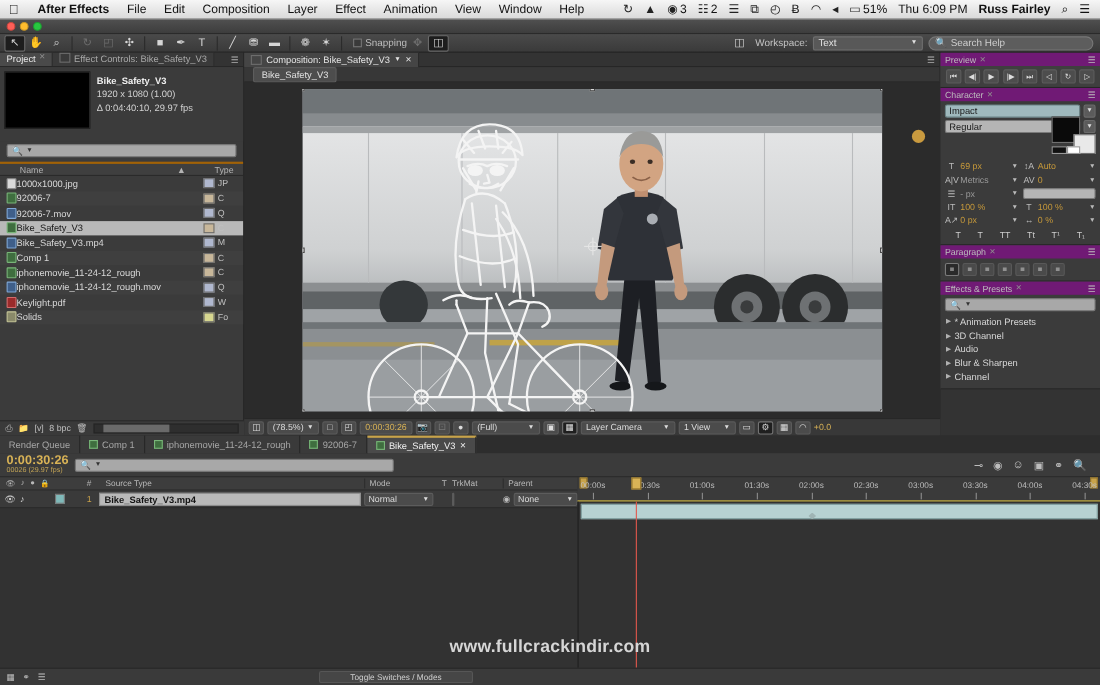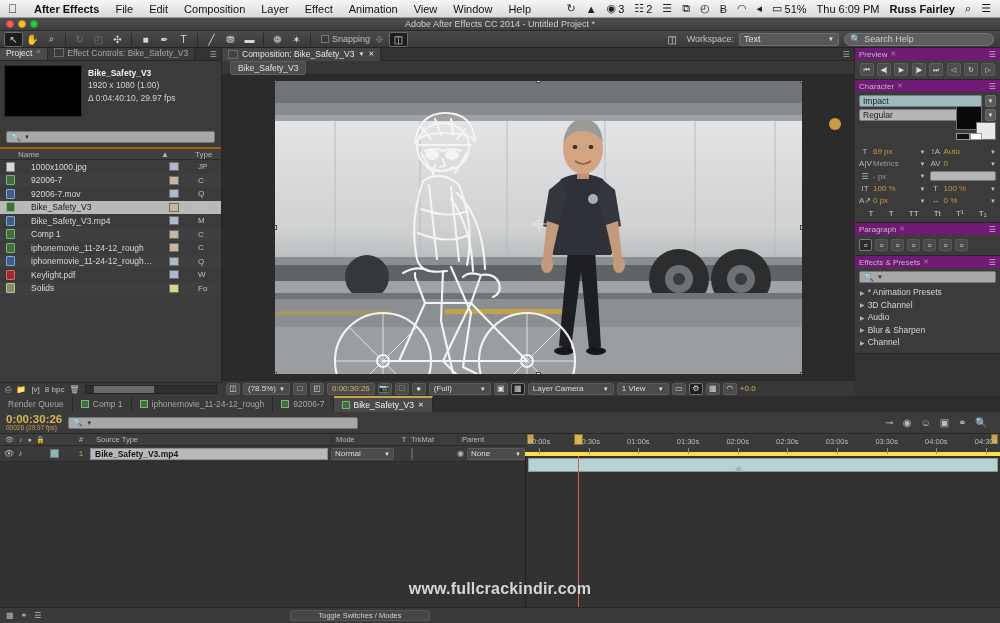--- a/index.html
+++ b/index.html
@@ -105,21 +105,21 @@
   .col-head {
     display:flex; height:13px; background:#3f3f3f; border-top:2px solid #a16207;
     border-bottom:1px solid #2a2a2a; font-size:8px; color:#b4b4b4; align-items:center;
   }
   .col-head .c1 { flex:1; padding-left:18px; }
   .col-head .c2 { width:34px; }
   .col-head .c3 { width:26px; }
   .proj-list { background:#3b3b3b; }
   .prow {
     display:flex; align-items:center; height:13.5px; font-size:8.5px;
-    color:#d8d8d8; padding-left:6px; gap:16px;
+    color:#d8d8d8; padding-left:6px; gap:0;
   }
   .prow.alt { background:#3f3f3f; }
   .prow.selected { background:#b9b9b9; color:#161616; }
   .fi { width:9px; height:10px; border-radius:1px; flex:0 0 auto; display:inline-block;}
   .fi.jpg{background:#d9d9d9;border:1px solid #8d8d8d;}
   .fi.comp{background:#3f6e3f;border:1px solid #79b579;}
   .fi.mov{background:#3f5f8a;border:1px solid #7fa8d8;}
   .fi.pdf{background:#9b2b2b;border:1px solid #d46b6b;}
   .fi.fold{background:#8a8a6a;border:1px solid #c3c396;}
   .prow .lbl { flex:1; overflow:hidden; white-space:nowrap; text-overflow:ellipsis; }
@@ -236,21 +236,21 @@
   .lr-mode { width:66px; }
   .lr-modebox { background:#4b4b4b; border:1px solid #5c5c5c; height:12px; border-radius:2px;
                 display:flex;align-items:center;justify-content:space-between;padding:0 3px;font-size:8px;color:#ddd;margin-right:3px;}
   .lr-t { width:14px; text-align:center; color:#aaa;}
   .lr-trk { width:46px;}
   .lr-trkbox { background:#4b4b4b; border:1px solid #5c5c5c; height:12px; border-radius:2px; margin-right:4px;}
   .lr-par { width:68px; display:flex; align-items:center; gap:3px;}
   .lr-parbox { flex:1; background:#4b4b4b; border:1px solid #5c5c5c; height:12px; border-radius:2px;
                display:flex;align-items:center;justify-content:space-between;padding:0 3px;font-size:8px;color:#ddd;}
   .ruler { position:absolute; left:525px; top:0; width:475px; height:22px; background:#3a3a3a;
-           border-bottom:4px solid #fde047;}
+           border-bottom:1px solid #fde047;}
   .ruler .lab { position:absolute; top:3px; font-size:7.5px; color:#bdbdbd; transform:translateX(-50%); white-space:nowrap;}
   .ruler .tick { position:absolute; top:14px; width:1px; height:6px; background:#8e8e8e;}
   .wam { position:absolute; top:0; width:7px; height:10px; background:#c8a34a; border:1px solid #8c6f2a;}
   .grid-area { position:absolute; left:525px; top:22px; width:475px; height:167px; background:#323232;
                border-left:1px solid #1f1f1f;}
   .lay-bar { position:absolute; left:2px; top:2px; width:470px; height:14px; background:#b7d2d2;
              border:1px solid #7f9d9d;}
   .lay-bar .kf { position:absolute; top:7px; left:44%; width:7px; height:6px; background:#9fb4b4;
                  clip-path:polygon(50% 0,100% 50%,50% 100%,0 50%);}
   .cti { position:absolute; top:0; width:1px; height:189px; background:#e2574c; }
@@ -329,21 +329,20 @@
         <span class="si">☰</span>
       </div>
   </div>
 
   <div class="titlebar">
     <div class="traffic">
       <span class="tl r"></span>
       <span class="tl y"></span>
       <span class="tl g"></span>
     </div>
-    <div class="ttxt">Adobe After Effects CC 2014 - Untitled Project *</div>
   </div>
 
   <div class="toolbar">
     <div style="display:flex;align-items:center;padding-left:4px;" id="tool-strip">
         <span class="tool sel">↖</span>
         <span class="tool">✋</span>
         <span class="tool">⌕</span>
         <span class="tsep"></span>
         <span class="tool dim">↻</span>
         <span class="tool dim">◰</span>

